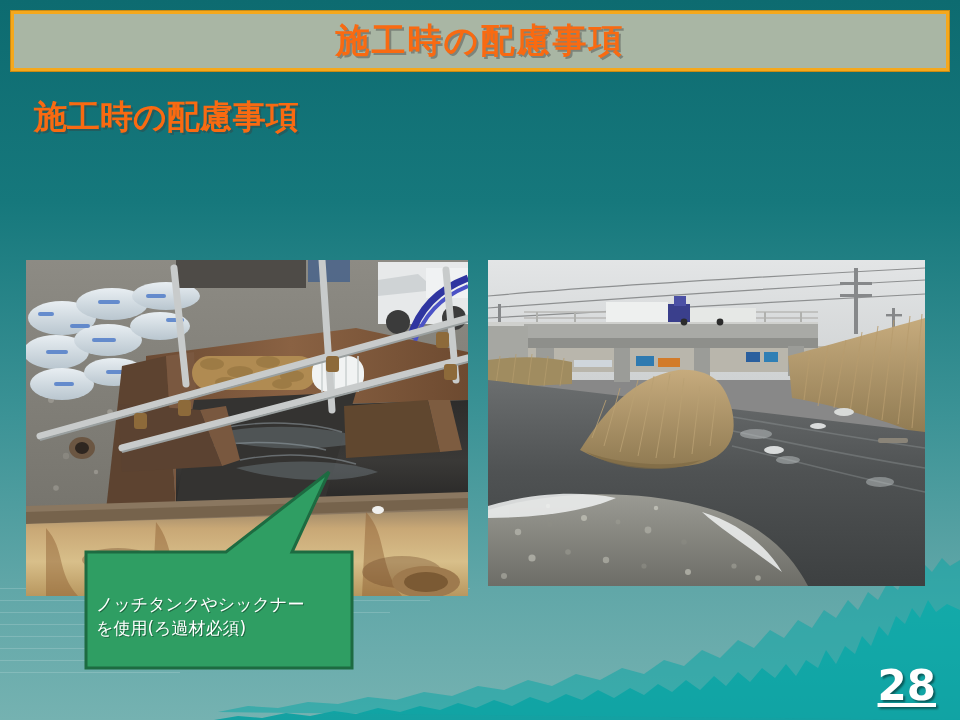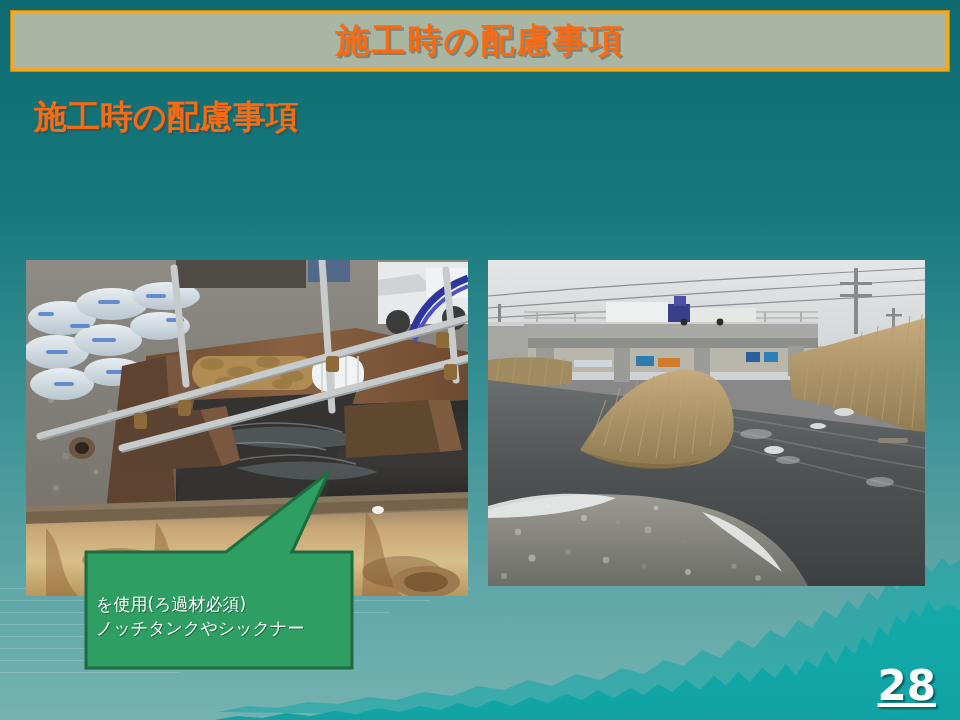--- a/index.html
+++ b/index.html
@@ -498,20 +498,20 @@
       <ellipse cx="356" cy="152" rx="10" ry="4" fill="#d9dbd9"></ellipse>
     </svg>
   </div>
 
   <div class="callout">
     <svg width="280" height="205" viewBox="0 0 280 205">
 
       <path d="M249,2 L212,82 L272,82 L272,198 L6,198 L6,82 L146,82 Z" fill="#2f9e63" stroke="#1d6b41" stroke-width="3" stroke-linejoin="miter"></path>
     </svg>
     <div class="callout-text">
+      <div>ノッチタンクやシックナー</div>
       <div>を使用(ろ過材必須)</div>
-      <div>ノッチタンクやシックナー</div>
     </div>
   </div>
 
   <div class="page-number">28</div>
 
 </div>
 
 </body></html>

